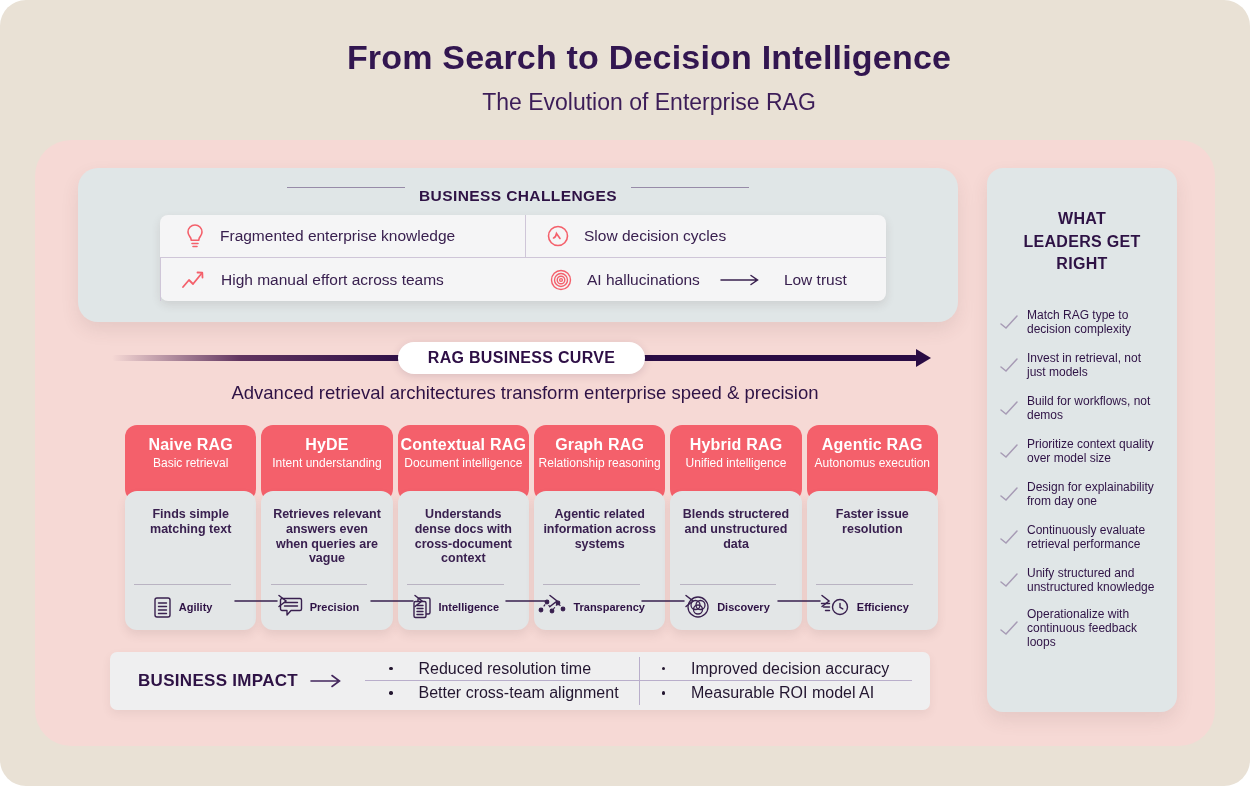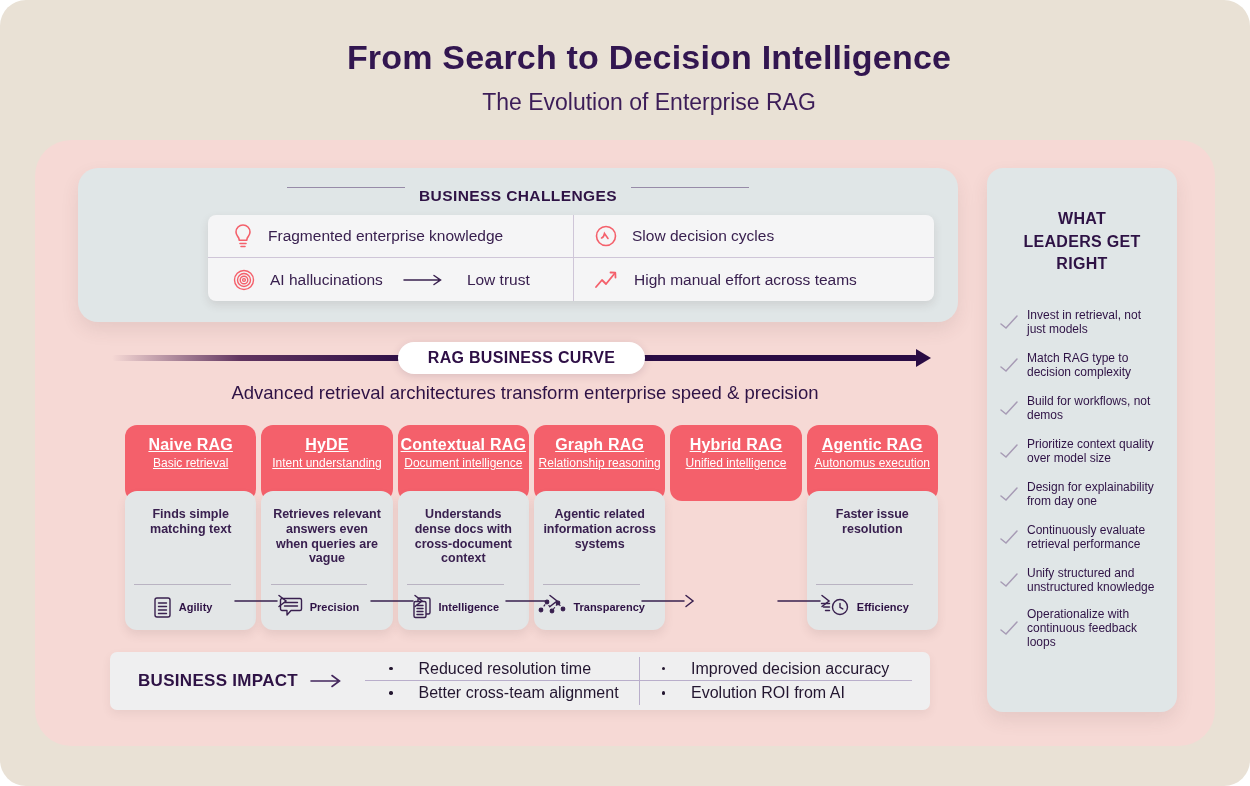--- a/index.html
+++ b/index.html
@@ -19,21 +19,21 @@
           background:#f6d9d5; border-radius:36px; }
 
   
   .challenges { position:absolute; left:43px; top:28px; width:880px; height:154px;
                 background:#e0e6e7; border-radius:20px; box-shadow:0 8px 18px rgba(90,60,60,.10); }
   .ch-head { display:flex; justify-content:center; gap:14px; margin-top:19px; }
   .ch-head .rule { width:118px; height:1px; background:#5b3f74; opacity:.55; }
   .ch-head .txt { font-size:15.5px; font-weight:700; color:#2e1245; letter-spacing:.4px; }
   .ch-card { position:absolute; left:82px; top:47px; width:726px; height:86px;
              background:#f5f5f6; border-radius:8px; box-shadow:0 4px 10px rgba(70,50,50,.12);
-             display:grid; grid-template-columns:365px 1fr; grid-template-rows:1fr 1fr;margin-left:48px; }
+             display:grid; grid-template-columns:365px 1fr; grid-template-rows:1fr 1fr; }
   .ch-item { display:flex; align-items:center; gap:14px; padding-left:24px; position:relative; }
   .ch-item .txt { font-size:15.5px; font-weight:500; color:#39204f; }
   .ch-item.top { border-bottom:1px solid #cfc6d8; }
   .ch-item.rightcol { border-left:1px solid #cfc6d8; padding-left:20px; }
   .ch-arrow { margin:0 6px; }
 
   
   .curve-line { position:absolute; left:77px; top:215px; width:806px; height:6px;
                 background:linear-gradient(90deg, rgba(246,217,213,0) 0%, #61345f 16%, #2a0c44 38%, #2a0c44 100%);
                 border-radius:3px; }
@@ -43,21 +43,21 @@
                 border-radius:16px; display:flex; align-items:center; justify-content:center;
                 box-shadow:0 2px 8px rgba(60,30,60,.15); }
   .curve-pill .txt { font-size:16px; font-weight:700; color:#2e0f46; letter-spacing:.3px; }
   .tagline { position:absolute; left:40px; top:242px; width:900px; text-align:center;
              font-size:18.5px; font-weight:500; color:#2e1245; }
 
   
   .cards { position:absolute; left:90px; top:285px; width:813px; height:205px; display:flex; gap:5px; }
   .card { flex:1; position:relative; display:flex; flex-direction:column; }
   .card-top { background:#f4606b; border-radius:12px; height:76px; text-align:center; padding-top:11px;
-              color:#ffffff;text-decoration:underline; }
+              color:#ffffff; }
   .card-top .nm { font-size:16px; font-weight:700; letter-spacing:.2px; }
   .card-top .sub { font-size:12px; font-weight:400; line-height:1.12; margin-top:3px; }
   .card-body { background:#e3e6e7; border-radius:12px; margin-top:-10px; flex:1; position:relative;
                box-shadow:0 5px 10px rgba(90,60,60,.10); }
   .card-desc { padding:16px 9px 0; text-align:center; font-size:12.5px; font-weight:600;
                color:#39204f; line-height:1.18; }
   .card-foot { position:absolute; left:0; right:16px; bottom:10px; }
   .card-foot .rule { width:84%; margin:0 auto 9px; height:1px; background:#b9b3c2; }
   .card-foot .row { display:flex; align-items:center; justify-content:center; gap:7px; height:26px; }
   .card-foot .lbl { font-size:11px; font-weight:700; color:#2e1245; }
@@ -118,46 +118,46 @@
         </div>
         <div class="ch-item top rightcol">
           <span>
             <svg width="24" height="24" viewBox="0 0 24 24" fill="none" stroke="#f4606b" stroke-width="1.6" stroke-linecap="round">
               <circle cx="12" cy="12" r="9.5"></circle>
               <path d="M7.5 14 c1.5-0.5 2.5-2 3-4.5 l3.5 5"></path>
             </svg>
           </span>
           <span class="txt">Slow decision cycles</span>
         </div>
+        <div class="ch-item rightcol">
+          <span>
+            <svg width="26" height="22" viewBox="0 0 26 22" fill="none" stroke="#f4606b" stroke-width="1.8" stroke-linecap="round" stroke-linejoin="round">
+              <path d="M2 18 l6-7 4 4 9-11"></path>
+              <path d="M16.5 3.5 l4.8 0.2 0.2 4.8"></path>
+            </svg>
+          </span>
+          <span class="txt">High manual effort across teams</span>
+        </div>
         <div class="ch-item">
           <span>
             <svg width="24" height="24" viewBox="0 0 24 24" fill="none" stroke="#f4606b" stroke-width="1.4" stroke-linecap="round">
               <circle cx="12" cy="12" r="9.5"></circle>
               <circle cx="12" cy="12" r="6.5"></circle>
               <circle cx="12" cy="12" r="3.8"></circle>
               <circle cx="12" cy="12" r="1.4"></circle>
             </svg>
           </span>
           <span class="txt">AI hallucinations</span>
           <span class="ch-arrow">
             <svg width="44" height="12" viewBox="0 0 44 12" fill="none" stroke="#39204f" stroke-width="1.5" stroke-linecap="round">
               <path d="M1 6 h35 M31 1.5 l6.5 4.5 l-6.5 4.5"></path>
             </svg>
           </span>
           <span class="txt">Low trust</span>
         </div>
-        <div class="ch-item rightcol">
-          <span>
-            <svg width="26" height="22" viewBox="0 0 26 22" fill="none" stroke="#f4606b" stroke-width="1.8" stroke-linecap="round" stroke-linejoin="round">
-              <path d="M2 18 l6-7 4 4 9-11"></path>
-              <path d="M16.5 3.5 l4.8 0.2 0.2 4.8"></path>
-            </svg>
-          </span>
-          <span class="txt">High manual effort across teams</span>
-        </div>
       </div>
     </div>
 
     <div class="curve-line"></div>
     <div class="curve-head"></div>
     <div class="curve-pill">
       <span class="txt">RAG BUSINESS CURVE</span>
     </div>
     <div class="tagline">Advanced retrieval architectures transform enterprise speed &amp; precision</div>
 
@@ -253,20 +253,37 @@
               <span class="lbl">Transparency</span>
             </div>
           </div>
         </div>
       </div>
 
       <div class="card">
         <div class="card-top">
           <div class="nm">Hybrid RAG</div>
           <div class="sub">Unified intelligence</div>
+        </div>
+        <div class="card-body">
+          <div class="card-desc">Blends structered and unstructured data</div>
+          <div class="card-foot">
+            <div class="rule"></div>
+            <div class="row">
+              <span>
+                <svg width="24" height="24" viewBox="0 0 24 24" fill="none" stroke="#39204f" stroke-width="1.3">
+                  <circle cx="12" cy="12" r="10"></circle>
+                  <circle cx="9.5" cy="10" r="4.5"></circle>
+                  <circle cx="14.5" cy="10" r="4.5"></circle>
+                  <circle cx="12" cy="14.5" r="4.5"></circle>
+                </svg>
+              </span>
+              <span class="lbl">Discovery</span>
+            </div>
+          </div>
         </div>
       </div>
 
       <div class="card">
         <div class="card-top">
           <div class="nm">Agentic RAG</div>
           <div class="sub">Autonomus execution</div>
         </div>
         <div class="card-body">
           <div class="card-desc">Faster issue resolution</div>
@@ -330,43 +347,43 @@
         <div class="imp-item top rightcol">
           <span class="dot"></span>
           <span class="txt">Improved decision accuracy</span>
         </div>
         <div class="imp-item">
           <span class="dot"></span>
           <span class="txt">Better cross-team alignment</span>
         </div>
         <div class="imp-item rightcol">
           <span class="dot"></span>
-          <span class="txt">Evolution ROI from AI</span>
+          <span class="txt">Measurable ROI model AI</span>
         </div>
       </div>
     </div>
 
     <div class="leaders">
       <div class="head">WHAT LEADERS GET RIGHT</div>
       <div class="list">
         <div class="lead-item">
           <span class="check">
             <svg width="20" height="16" viewBox="0 0 20 16" fill="none" stroke="#a79bb5" stroke-width="1.5" stroke-linecap="round">
                 <path d="M2 10 l5 4 L18 2"></path>
               </svg>
             </span>
+          <span class="txt">Match RAG type to decision complexity</span>
+        </div>
+        <div class="lead-item">
+          <span class="check">
+            <svg width="20" height="16" viewBox="0 0 20 16" fill="none" stroke="#a79bb5" stroke-width="1.5" stroke-linecap="round">
+                <path d="M2 10 l5 4 L18 2"></path>
+              </svg>
+            </span>
           <span class="txt">Invest in retrieval, not just models</span>
-        </div>
-        <div class="lead-item">
-          <span class="check">
-            <svg width="20" height="16" viewBox="0 0 20 16" fill="none" stroke="#a79bb5" stroke-width="1.5" stroke-linecap="round">
-                <path d="M2 10 l5 4 L18 2"></path>
-              </svg>
-            </span>
-          <span class="txt">Match RAG type to decision complexity</span>
         </div>
         <div class="lead-item">
           <span class="check">
             <svg width="20" height="16" viewBox="0 0 20 16" fill="none" stroke="#a79bb5" stroke-width="1.5" stroke-linecap="round">
                 <path d="M2 10 l5 4 L18 2"></path>
               </svg>
             </span>
           <span class="txt">Build for workflows, not demos</span>
         </div>
         <div class="lead-item">

